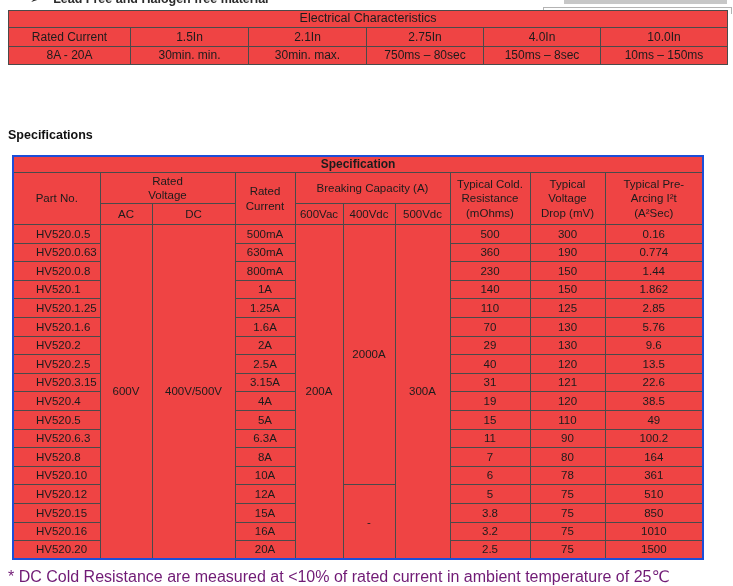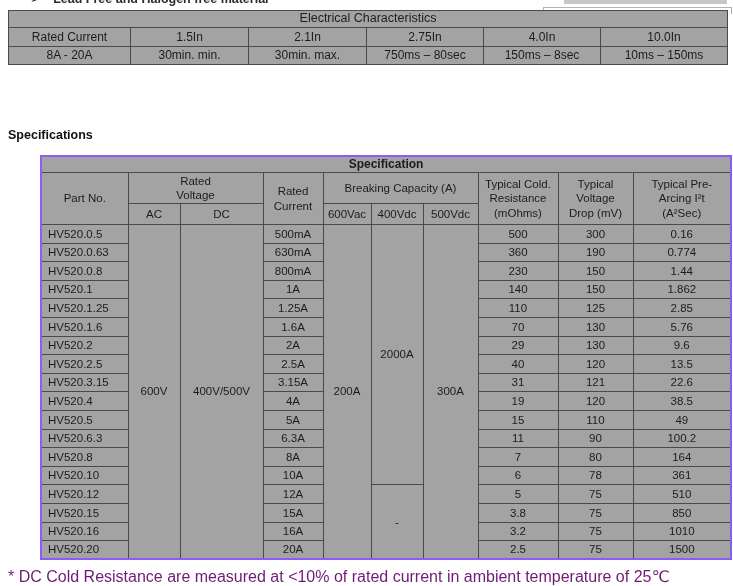--- a/index.html
+++ b/index.html
@@ -9,44 +9,44 @@
     font-family:"Liberation Sans","DejaVu Sans",sans-serif;
   }
   
   .top-clip{position:absolute;top:0;left:0;width:460px;height:8px;overflow:hidden;}
   .top-clip .inner{position:relative;top:-8px;left:30px;font-size:12.5px;font-weight:bold;color:#2b2b2b;white-space:nowrap;}
   .top-clip .bullet{margin-right:14px;font-size:11px;}
   
   .hdr-bar{position:absolute;top:0;left:564px;width:163px;height:4px;background:#c7c7c7;}
   .hdr-box{position:absolute;top:7px;left:543px;width:187px;height:6px;border:1px solid #b3b3b3;border-bottom:none;background:#fdfdfd;}
 
-  table{border-collapse:collapse;table-layout:fixed;position:absolute;background:#a3a3a3;}
+  table{border-collapse:collapse;table-layout:fixed;position:absolute;background:#ef4444;}
   td{border:1px solid #4a4a4a;text-align:center;vertical-align:middle;
      font-size:11.5px;padding:0 2px;line-height:1.25;}
 
   
   #elec{left:8px;top:10px;width:719px;border:1.5px solid #222;}
   #elec td{font-size:12px;white-space:nowrap;overflow:hidden;}
   #elec tr.trow{height:17px;}
   #elec tr.hrow{height:19px;}
   #elec tr.drow{height:17.7px;}
   #elec td.title{font-size:12.5px;}
 
   
   .spec-heading{position:absolute;left:8px;top:128px;font-size:12.5px;font-weight:bold;color:#111;}
 
   
-  #spec{left:40px;top:155px;width:690px;border:2px solid #8b5cf6;}
+  #spec{left:12px;top:155px;width:690px;border:2px solid #1d4ed8;}
   #spec tr.trow{height:16px;}
   #spec tr.h1{height:31px;}
   #spec tr.h2{height:21px;}
   #spec tr.d{height:18.6px;}
   #spec td.title{font-weight:bold;font-size:12px;}
   #spec td.hdr{white-space:normal;font-size:11.5px;}
-  #spec td.part{text-align:left;padding-left:6px;white-space:nowrap;overflow:hidden;}
+  #spec td.part{text-align:left;padding-left:22px;white-space:nowrap;overflow:hidden;}
   .w60{display:inline-block;max-width:62px;}
   .w80{display:inline-block;max-width:86px;}
 
   .footnote{position:absolute;left:8px;top:567px;font-size:16px;color:#701a75;white-space:nowrap;}
 </style>
 </head>
 <body>
 
 <div class="top-clip">
   <div class="inner">

